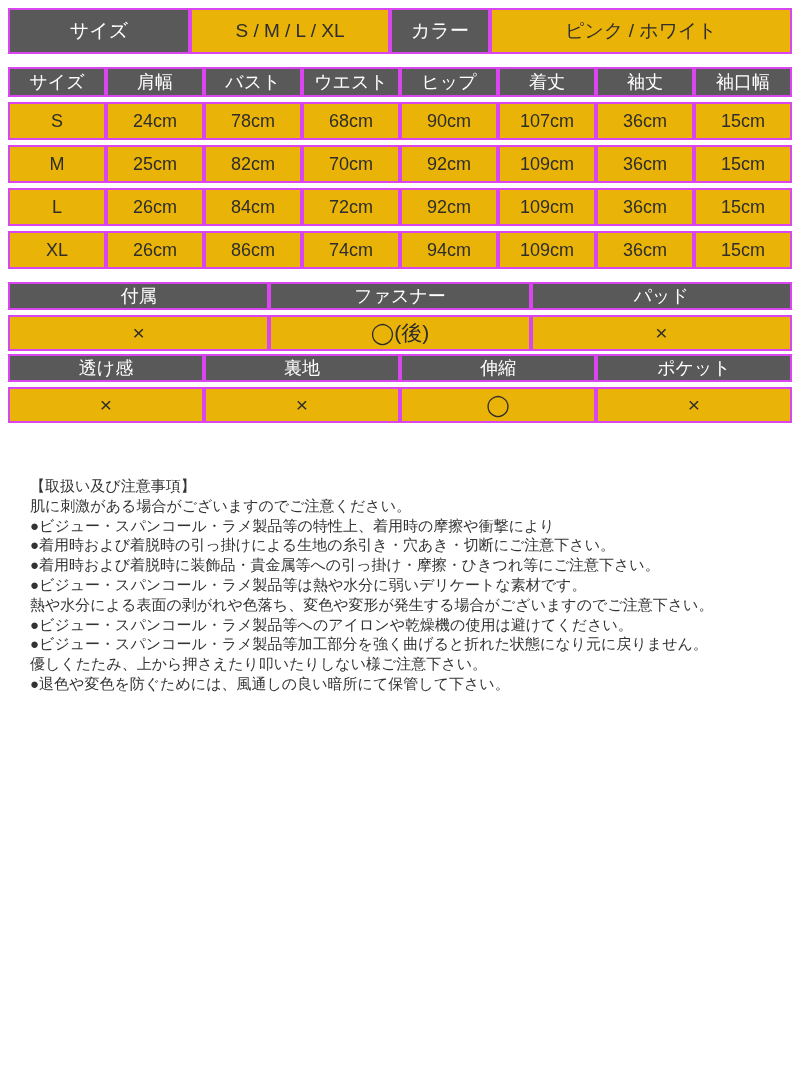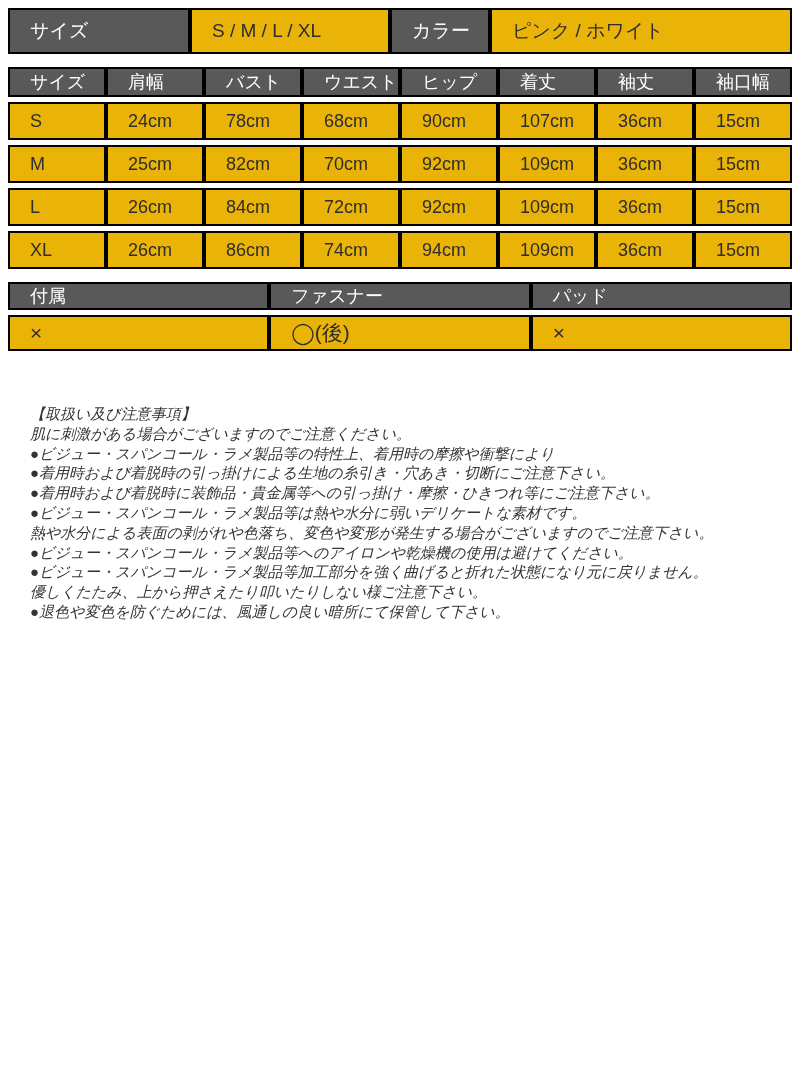--- a/index.html
+++ b/index.html
@@ -12,26 +12,25 @@
   }
   .page { padding: 3px 8px 0 8px; }
 
   table.spec {
     width: 784px;
     table-layout: fixed;
     border-collapse: separate;
     border-spacing: 0 5px;
   }
   table.spec td {
-    border: 2px solid #000000;
-    text-align: left;
+    border: 2px solid #d946ef;
+    text-align: center;
     vertical-align: middle;
     overflow: hidden;
     white-space: nowrap;
-    padding-left: 20px;
   }
   td.hd { background: #595959; color: #ffffff; font-size: 18px; }
   td.val { background: #eab308; color: #2d2d2d; font-size: 18px; }
 
   #info-table td { height: 46px; font-size: 19px; }
 
   #measure-table { margin-top: 3px; }
   #measure-table td.hd { height: 30px; }
   #measure-table td.val { height: 38px; }
 
@@ -40,21 +39,20 @@
   .feat td.hd { height: 26px; }
   .feat td.val { height: 36px; }
   td.sym { font-size: 21px; }
 
   .care {
     margin-top: 48px;
     padding-left: 22px;
     font-size: 15px;
     line-height: 19.8px;
     color: #333333;
-    font-style: italic;
   }
 </style>
 </head>
 <body>
 
 <div class="page">
 
   <table class="spec" id="info-table">
     <colgroup>
       <col style="width:182px">
@@ -135,20 +133,36 @@
         <td class="hd">パッド</td>
       </tr>
       <tr>
         <td class="val sym">×</td>
         <td class="val sym">◯(後)</td>
         <td class="val sym">×</td>
       </tr>
     </tbody>
   </table>
 
+  <table class="spec feat" id="feature-table-2">
+    <tbody>
+      <tr>
+        <td class="hd">透け感</td>
+        <td class="hd">裏地</td>
+        <td class="hd">伸縮</td>
+        <td class="hd">ポケット</td>
+      </tr>
+      <tr>
+        <td class="val sym">×</td>
+        <td class="val sym">×</td>
+        <td class="val sym">◯</td>
+        <td class="val sym">×</td>
+      </tr>
+    </tbody>
+  </table>
 
   <div class="care">
     <div>【取扱い及び注意事項】</div>
     <div>肌に刺激がある場合がございますのでご注意ください。</div>
     <div>●ビジュー・スパンコール・ラメ製品等の特性上、着用時の摩擦や衝撃により</div>
     <div>●着用時および着脱時の引っ掛けによる生地の糸引き・穴あき・切断にご注意下さい。</div>
     <div>●着用時および着脱時に装飾品・貴金属等への引っ掛け・摩擦・ひきつれ等にご注意下さい。</div>
     <div>●ビジュー・スパンコール・ラメ製品等は熱や水分に弱いデリケートな素材です。</div>
     <div>熱や水分による表面の剥がれや色落ち、変色や変形が発生する場合がございますのでご注意下さい。</div>
     <div>●ビジュー・スパンコール・ラメ製品等へのアイロンや乾燥機の使用は避けてください。</div>

